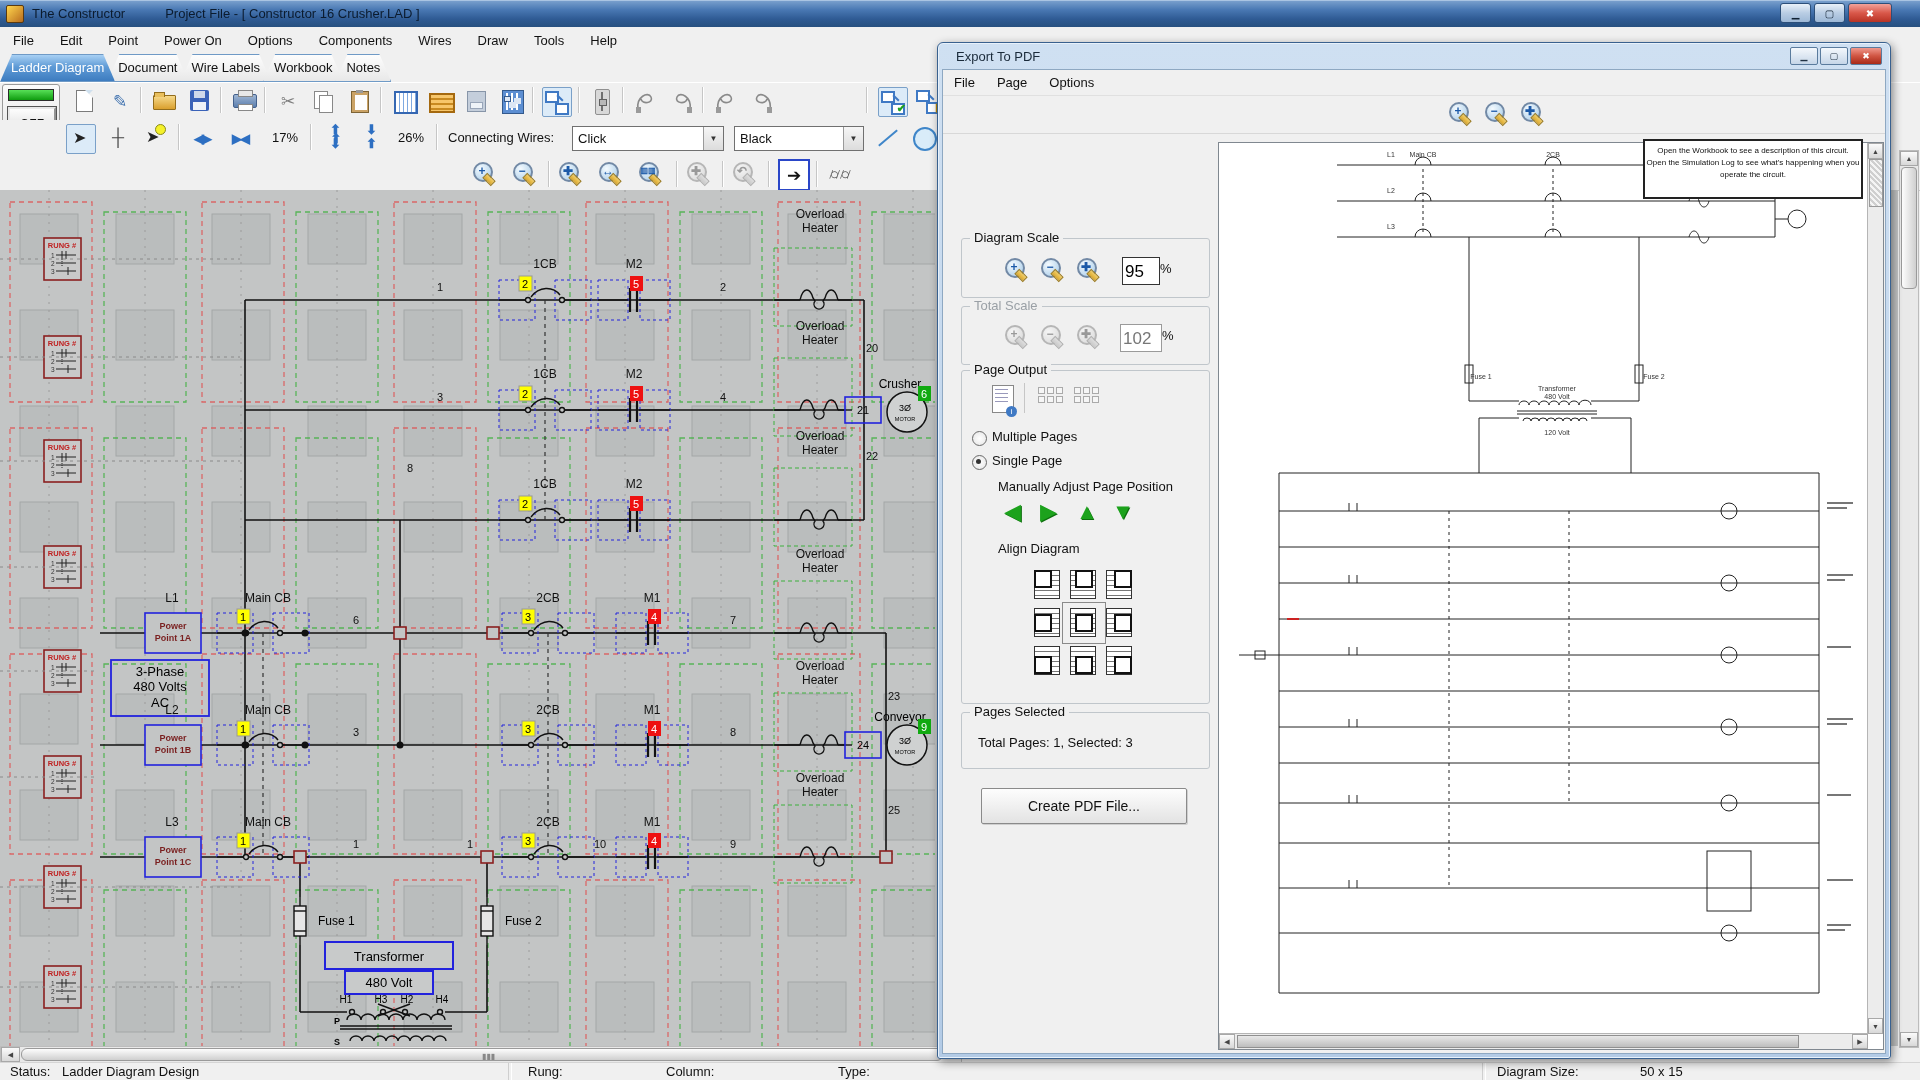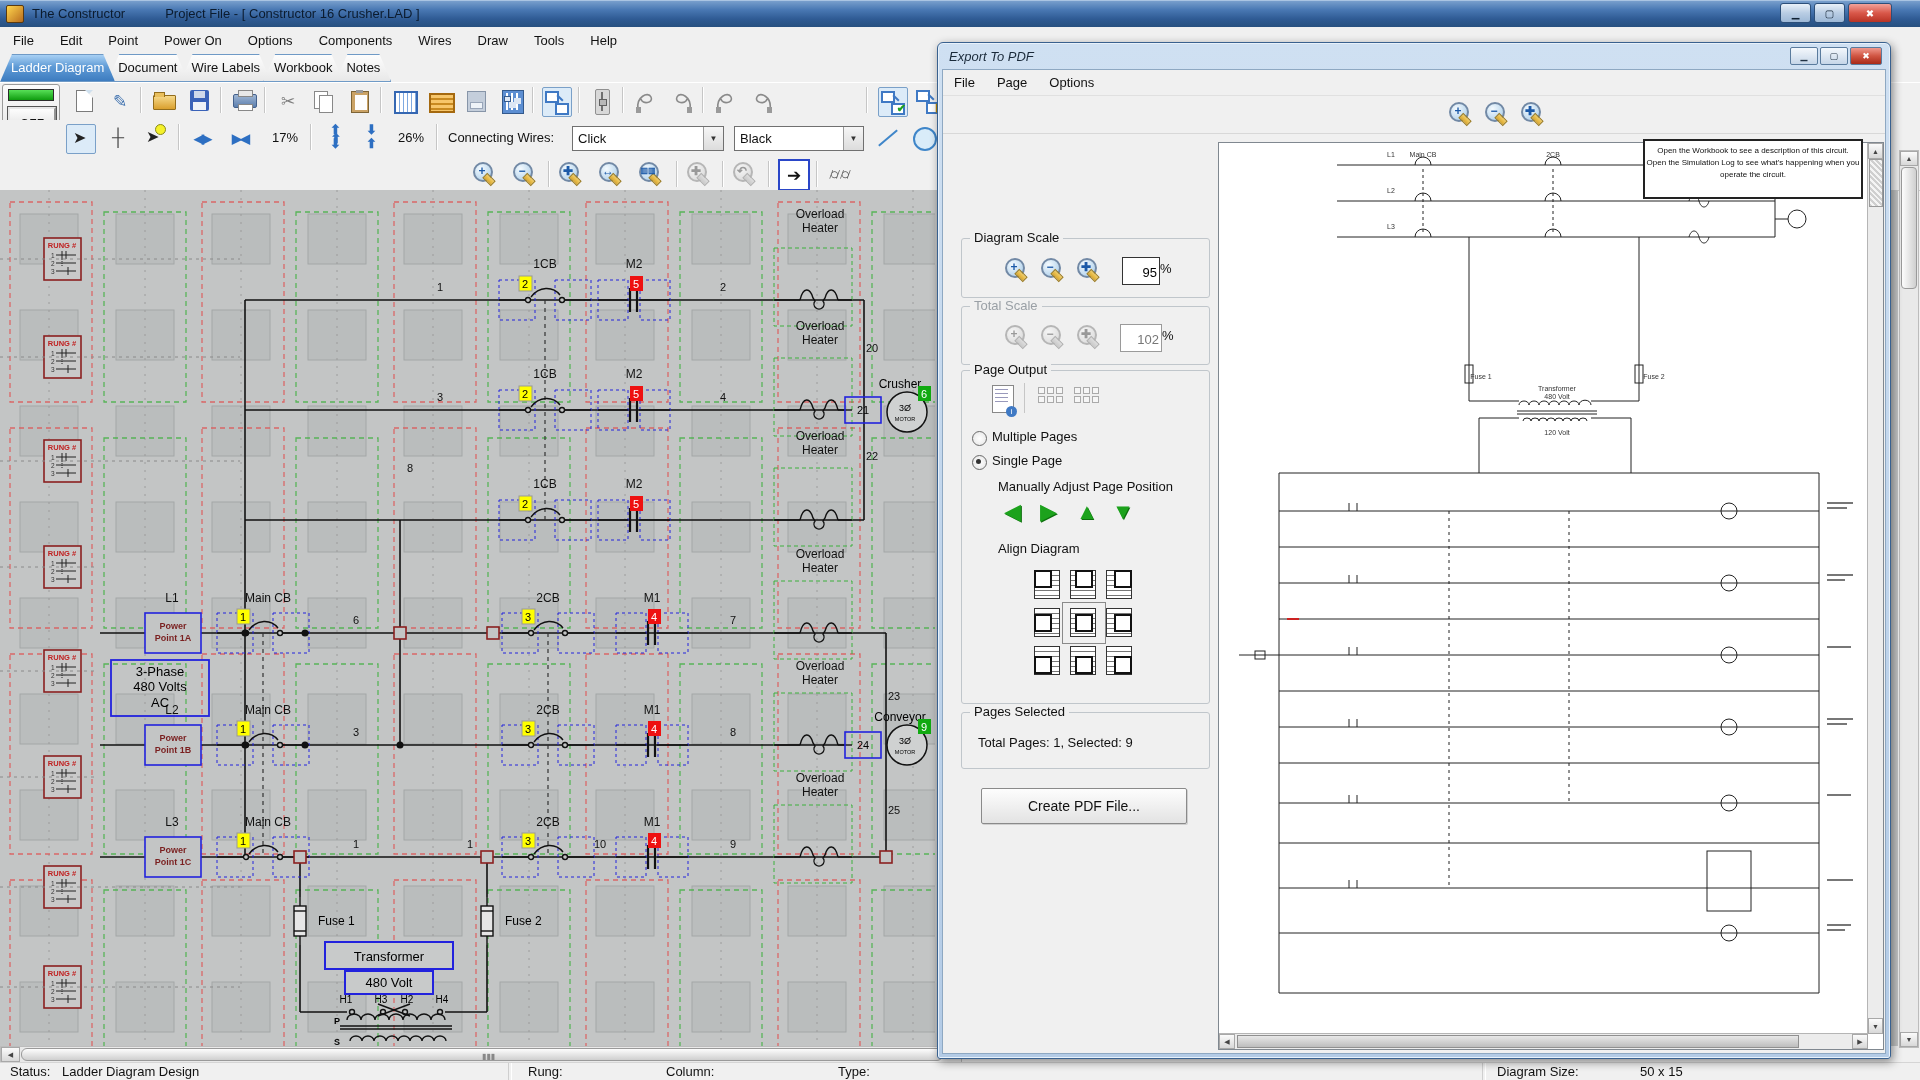--- a/index.html
+++ b/index.html
@@ -102,34 +102,34 @@
   .vscroll{left:1899px;top:150px;width:18px;height:896px;background:#e9e9e9;border:1px solid #bcbcbc;}
   
   .statusbar{left:0;top:1062px;width:1920px;height:18px;background:#f0f0f0;border-top:1px solid #d5d5d5;font-size:13px;}
   .statusbar span{position:absolute;top:1px;}
   .etch{position:absolute;top:0;width:2px;height:17px;border-left:1px solid #cfcfcf;border-right:1px solid #fff;}
   
   .dialog{left:937px;top:42px;width:952px;height:1015px;border-radius:6px 6px 3px 3px;
     background:linear-gradient(#cfe0f2,#b3cbe6);border:1px solid #39618f;
     box-shadow:2px 3px 10px rgba(0,0,0,.45), inset 0 0 0 1px #e8f1fa;}
   .dtitle{position:absolute;left:0;top:0;right:0;height:26px;display:flex;align-items:center;}
-  .dtitle .txt{margin-left:11px;color:#1a2a3a;font-style:italic;}
+  .dtitle .txt{margin-left:18px;color:#1a2a3a;}
   .dbtns{position:absolute;right:8px;top:4px;display:flex;}
   .dbtn{width:26px;height:16px;border:1px solid #5a7b9d;border-radius:2px;margin-left:2px;
     background:linear-gradient(#f4f8fc,#c6d6e8);display:flex;align-items:center;justify-content:center;font-size:9px;color:#234;}
   .dbtn.close{background:linear-gradient(#f0988c,#d05542 50%,#a82a18);color:#fff;width:30px;}
   .dcontent{position:absolute;left:4px;top:26px;right:4px;bottom:4px;background:#f0f0f0;border:1px solid #8ea8c2;}
   .dmenu{position:absolute;left:0;top:0;right:0;height:25px;display:flex;align-items:center;border-bottom:1px solid #e0e0e0;}
   .dmenu .mi{padding:0 11px;}
   .dtool{position:absolute;left:0;top:25px;right:0;height:38px;border-bottom:1px solid #d8d8d8;}
   
   .grp{position:absolute;border:1px solid #c0c6cb;border-radius:3px;}
   .grp .glabel{position:absolute;left:8px;top:-9px;background:#f0f0f0;padding:0 4px;}
   .grp.dis .glabel{color:#9aa0a6;}
-  .numbox{position:absolute;width:32px;height:22px;border:1px solid #333;background:#fff;text-align:right;font-size:13px;padding-top:3px;}
+  .numbox{position:absolute;width:32px;height:22px;border:1px solid #333;background:#fff;text-align:left;font-size:17px;padding-top:3px;}
   .numbox.dis{border-color:#9a9a9a;color:#777;}
   .radio{position:absolute;width:13px;height:13px;border-radius:50%;border:1px solid #6a6a6a;background:radial-gradient(#fff,#e4e4e4);}
   .radio.sel::after{content:"";position:absolute;left:3px;top:3px;width:5px;height:5px;border-radius:50%;background:#333;}
   .garrow{position:absolute;font-size:22px;color:#1ca21c;text-shadow:1px 1px 0 #0c6e0c;}
   .alignbtn{position:absolute;width:30px;height:30px;}
   .alignbtn .pg{position:absolute;left:2px;top:1px;width:24px;height:27px;border:1px solid #333;
     background:repeating-linear-gradient(#fff 0 4px,#777 4px 5px);}
   .alignbtn .dg{position:absolute;width:14px;height:14px;background:#fff;border:2px solid #111;}
   .selcell{position:absolute;width:42px;height:40px;border:1px solid #8a8a8a;}
   .gridi{position:absolute;width:26px;height:18px;display:grid;grid-template-columns:repeat(3,7px);grid-template-rows:repeat(2,7px);gap:2px;}
@@ -882,21 +882,21 @@
           <span class="dg" style="left:7px;bottom:1px"></span>
         </div>
       <div class="alignbtn" style="left:142px;top:274px">
           <span class="pg"></span>
           <span class="dg" style="right:2px;bottom:1px"></span>
         </div>
     </div>
 
     <div class="grp" style="left:18px;top:642px;width:247px;height:55px">
       <span class="glabel">Pages Selected</span>
-      <div style="position:absolute;left:16px;top:22px">Total Pages: 1,  Selected: 9</div>
+      <div style="position:absolute;left:16px;top:22px">Total Pages: 1,  Selected: 3</div>
     </div>
 
     <div class="dlgbtn" style="left:38px;top:718px;width:204px;height:34px">Create PDF File...</div>
 
     <div class="preview">
       <svg width="646" height="888" viewBox="0 0 646 888">
         <g stroke="#222" stroke-width="1" fill="none">
           <line x1="118" y1="22" x2="556" y2="22"></line>
             <line x1="118" y1="58" x2="556" y2="58"></line>
             <line x1="118" y1="94" x2="556" y2="94"></line>

